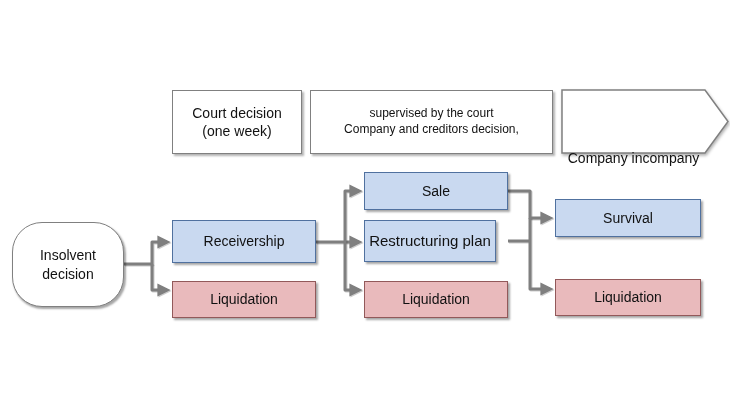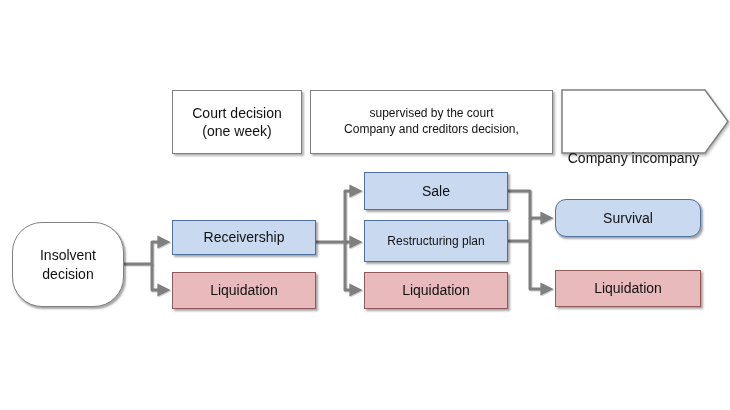--- a/index.html
+++ b/index.html
@@ -40,29 +40,29 @@
     flex-direction: column;
     align-items: center;
     justify-content: center;
     font-size: 14px;
     line-height: 1.35;
     box-shadow: 1.5px 2px 2px rgba(0,0,0,0.35);
   }
   .node span { display: block; }
   .node.white { background: var(--box-fill, #fff);  border: 1.5px solid var(--box-border, #808080); }
   .node.blue  { background: var(--blue-fill, #c9d9f0); border: 1.5px solid var(--blue-border, #50719f); }
-  .node.red   { background: var(--red-fill, #e9babc);  border: 1.5px solid var(--red-border, #92595a); }
+  .node.red   { background: var(--red-fill, #e9babc);  border: 1.5px solid var(--red-border, #92595a); margin-top: 9px; }
 
   .n-insolvent     { left: 12px;  top: 222px; width: 112px; height: 85px; border-radius: 30px; }
-  .n-receivership  { left: 172px; top: 220px; width: 144px; height: 35px; }
+  .n-receivership  { left: 172px; top: 220px; width: 144px; height: 43px; }
   .n-liquidation1  { left: 172px; top: 272px; width: 144px; height: 37px; }
   .n-sale          { left: 364px; top: 172px; width: 144px; height: 38px; }
-  .n-restructuring { left: 364px; top: 220px; width: 144px; height: 42px; font-size: 12px; }
+  .n-restructuring { left: 364px; top: 220px; width: 132px; height: 42px; font-size: 15px; }
   .n-liquidation2  { left: 364px; top: 272px; width: 144px; height: 37px; }
-  .n-survival      { left: 555px; top: 199px; width: 146px; height: 38px; border-radius: 11px; }
+  .n-survival      { left: 555px; top: 199px; width: 146px; height: 38px; }
   .n-liquidation3  { left: 555px; top: 270px; width: 146px; height: 37px; }
 
   svg.overlay {
     position: absolute;
     left: 0; top: 0;
     width: 730px; height: 410px;
     pointer-events: none;
   }
   .connector {
     fill: none;

